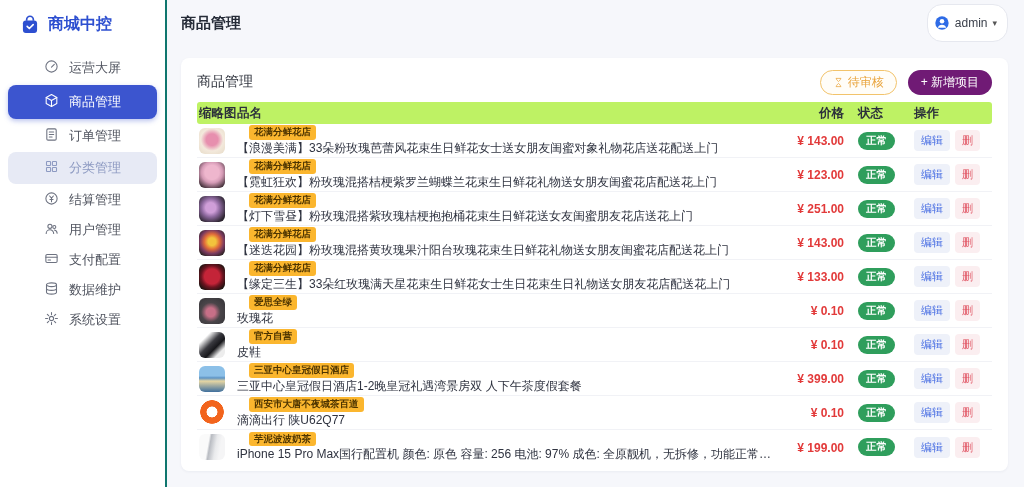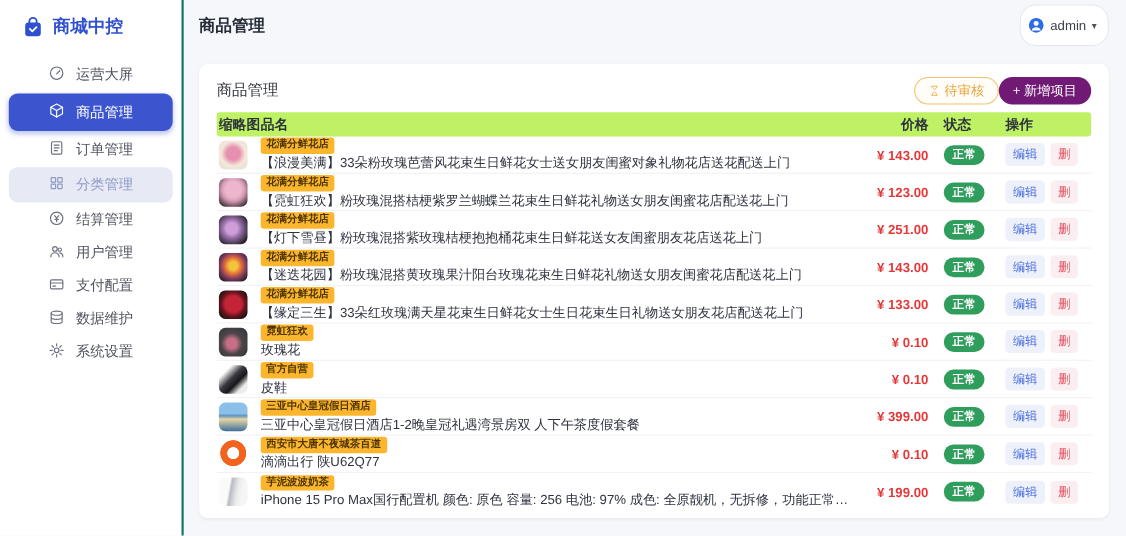--- a/index.html
+++ b/index.html
@@ -23,36 +23,36 @@
   .topbar { height:46px; display:flex; align-items:center; justify-content:space-between; padding:0 16px 0 14px; }
   .page-title { font-size:15px; font-weight:bold; color:#262c38; }
   .user-pill { background:#fff; border:1px solid #e6e8ef; border-radius:15px; height:38px; display:flex; align-items:center; gap:5px; padding:0 10px 0 6px; font-size:12px; color:#3a3f4a; cursor:pointer; }
   .user-pill svg { width:16px; height:16px; }
   .caret { font-size:9px; color:#555; }
 
   
   .card { background:#fff; border-radius:8px; margin:12px 16px 16px 14px; flex:1; padding:10px 16px 8px; box-shadow:0 1px 3px rgba(25,35,70,.05); overflow:hidden; }
   .card-head { display:flex; justify-content:space-between; align-items:center; height:28px; margin-bottom:6px; }
   .card-title { font-size:14px; color:#31353f; }
-  .head-actions { display:flex; gap:0; }
+  .head-actions { display:flex; gap:11px; }
   .btn-pending { display:flex; align-items:center; gap:4px; border:1px solid #f2c36b; color:#e9a43c; background:#fffdf8; border-radius:14px; height:25px; padding:0 12px; font-size:12px; cursor:pointer; }
   .btn-pending svg { width:11px; height:11px; stroke:#e9a43c; fill:none; stroke-width:1.6; }
   .btn-add { background:#701a75; color:#fff; border:none; border-radius:14px; height:25px; padding:0 13px; font-size:12px; cursor:pointer; }
 
   
   .thead { display:flex; align-items:center; background:#bef264; height:22px; font-weight:bold; font-size:12.5px; color:#2c313b; border-radius:3px; }
   .trow { display:flex; align-items:center; height:34px; border-bottom:1px solid #f1f2f6; }
   .trow:last-child { border-bottom:none; }
   .col-thumb { width:40px; padding-left:2px; flex-shrink:0; }
   .col-name { flex:1; min-width:0; display:flex; flex-direction:column; justify-content:center; gap:1px; }
   .col-price { width:84px; text-align:right; padding-right:14px; flex-shrink:0; }
   .col-status { width:56px; flex-shrink:0; }
   .col-ops { width:78px; flex-shrink:0; display:flex; gap:5px; align-items:center; }
   .thumb { width:26px; height:26px; border-radius:6px; }
-  .badge { align-self:flex-start; background:#fbb62e; color:#4d3400; font-size:9.5px; font-weight:bold; padding:1px 5px; border-radius:3px; line-height:1.3; white-space:nowrap; }
+  .badge { align-self:flex-start; background:#fbb62e; color:#4d3400; font-size:9.5px; font-weight:bold; padding:1px 5px; border-radius:3px; line-height:1.3; white-space:nowrap;margin-left:12px; }
   .pname { font-size:12px; color:#2f3340; white-space:nowrap; overflow:hidden; text-overflow:ellipsis; line-height:1.25; }
   .price { color:#e23a3a; font-weight:bold; font-size:12px; white-space:nowrap; }
   .status-pill { display:inline-block; background:#2f9e5c; color:#fff; font-size:10.5px; font-weight:bold; padding:2px 8px; border-radius:9px; }
   .btn-edit { color:#4a6fe3; background:#eef1f9; border:none; border-radius:4px; font-size:11px; padding:3px 7px; cursor:pointer; }
   .btn-del { color:#e05160; background:#fbeef0; border:none; border-radius:4px; font-size:11px; padding:3px 7px; cursor:pointer; }
 </style>
 </head>
 <body>
 
 <aside class="sidebar">
@@ -279,21 +279,21 @@
       <button class="btn-edit">编辑</button>
       <button class="btn-del">删</button>
     </div>
   </div>
 
   <div class="trow">
     <div class="col-thumb">
       <div class="thumb" style="background: radial-gradient(circle at 45% 55%, rgb(199, 111, 135) 0px, rgb(199, 111, 135) 22%, rgb(74, 69, 73) 48%, rgb(50, 50, 54) 100%);"></div>
     </div>
     <div class="col-name">
-      <span class="badge">霓虹狂欢</span>
+      <span class="badge">爱思全绿</span>
       <span class="pname">玫瑰花</span>
     </div>
     <div class="col-price">
       <span class="price">¥ 0.10</span>
     </div>
     <div class="col-status">
       <span class="status-pill">正常</span>
     </div>
     <div class="col-ops">
       <button class="btn-edit">编辑</button>

